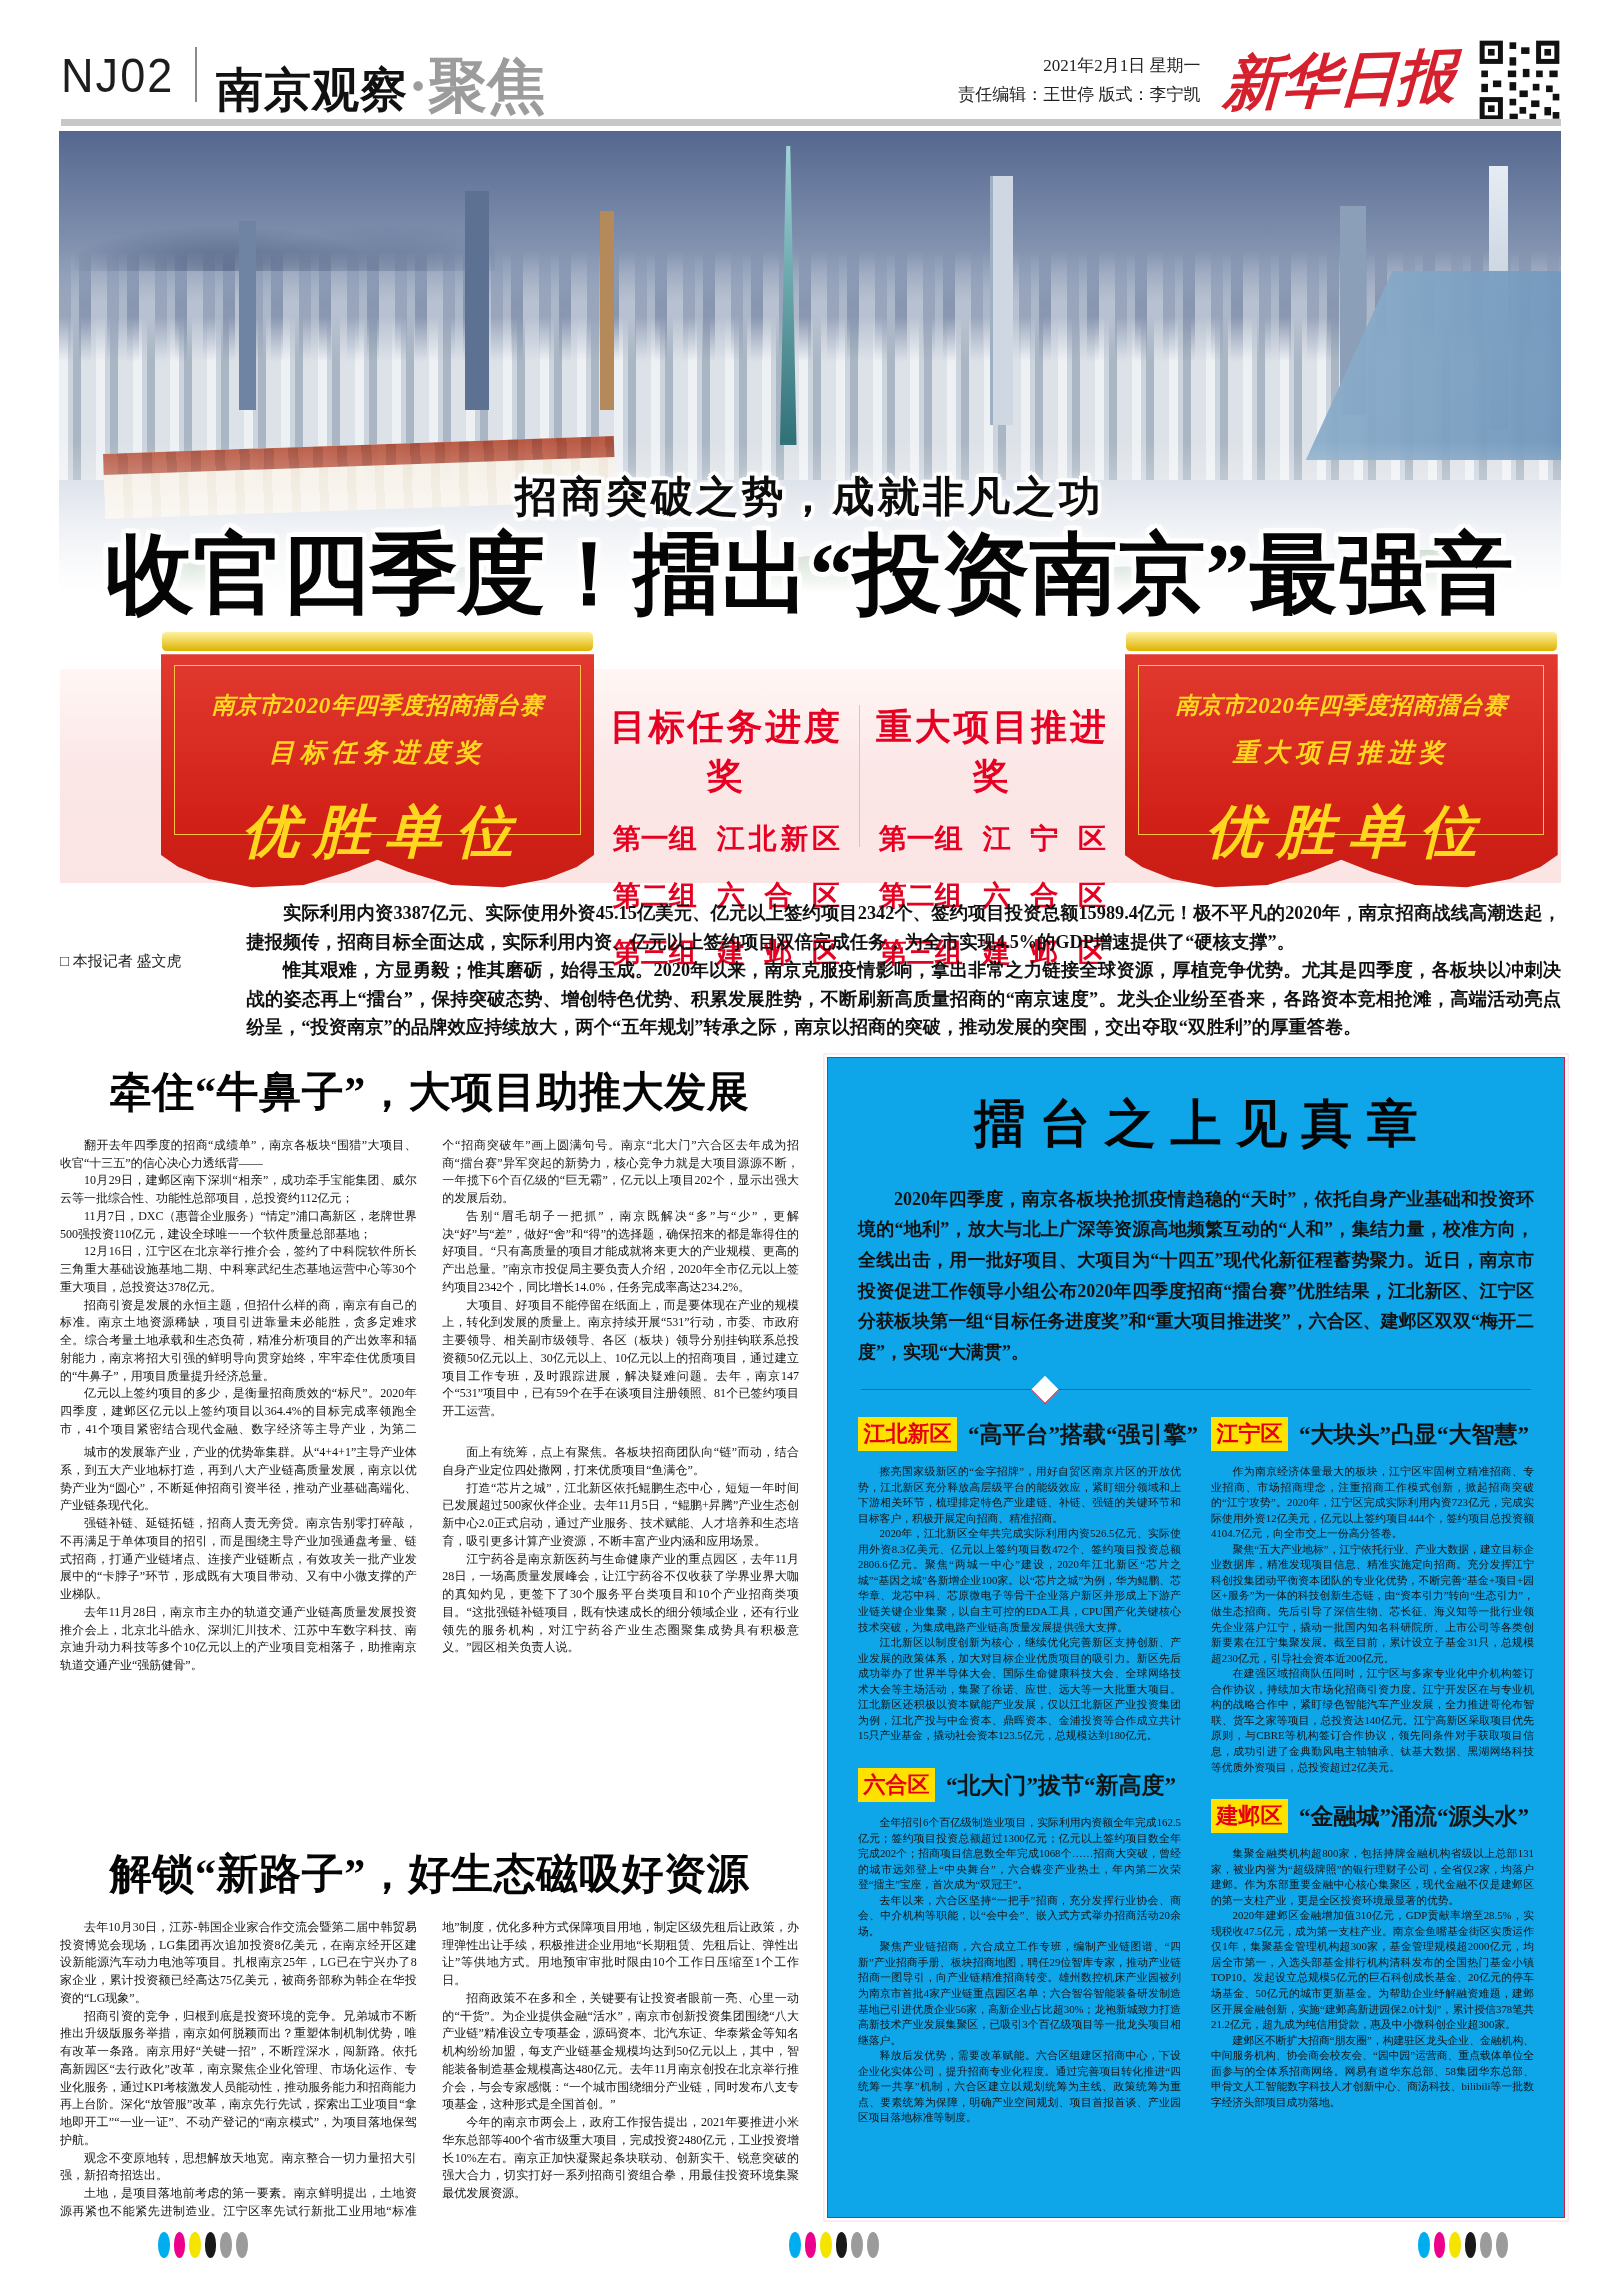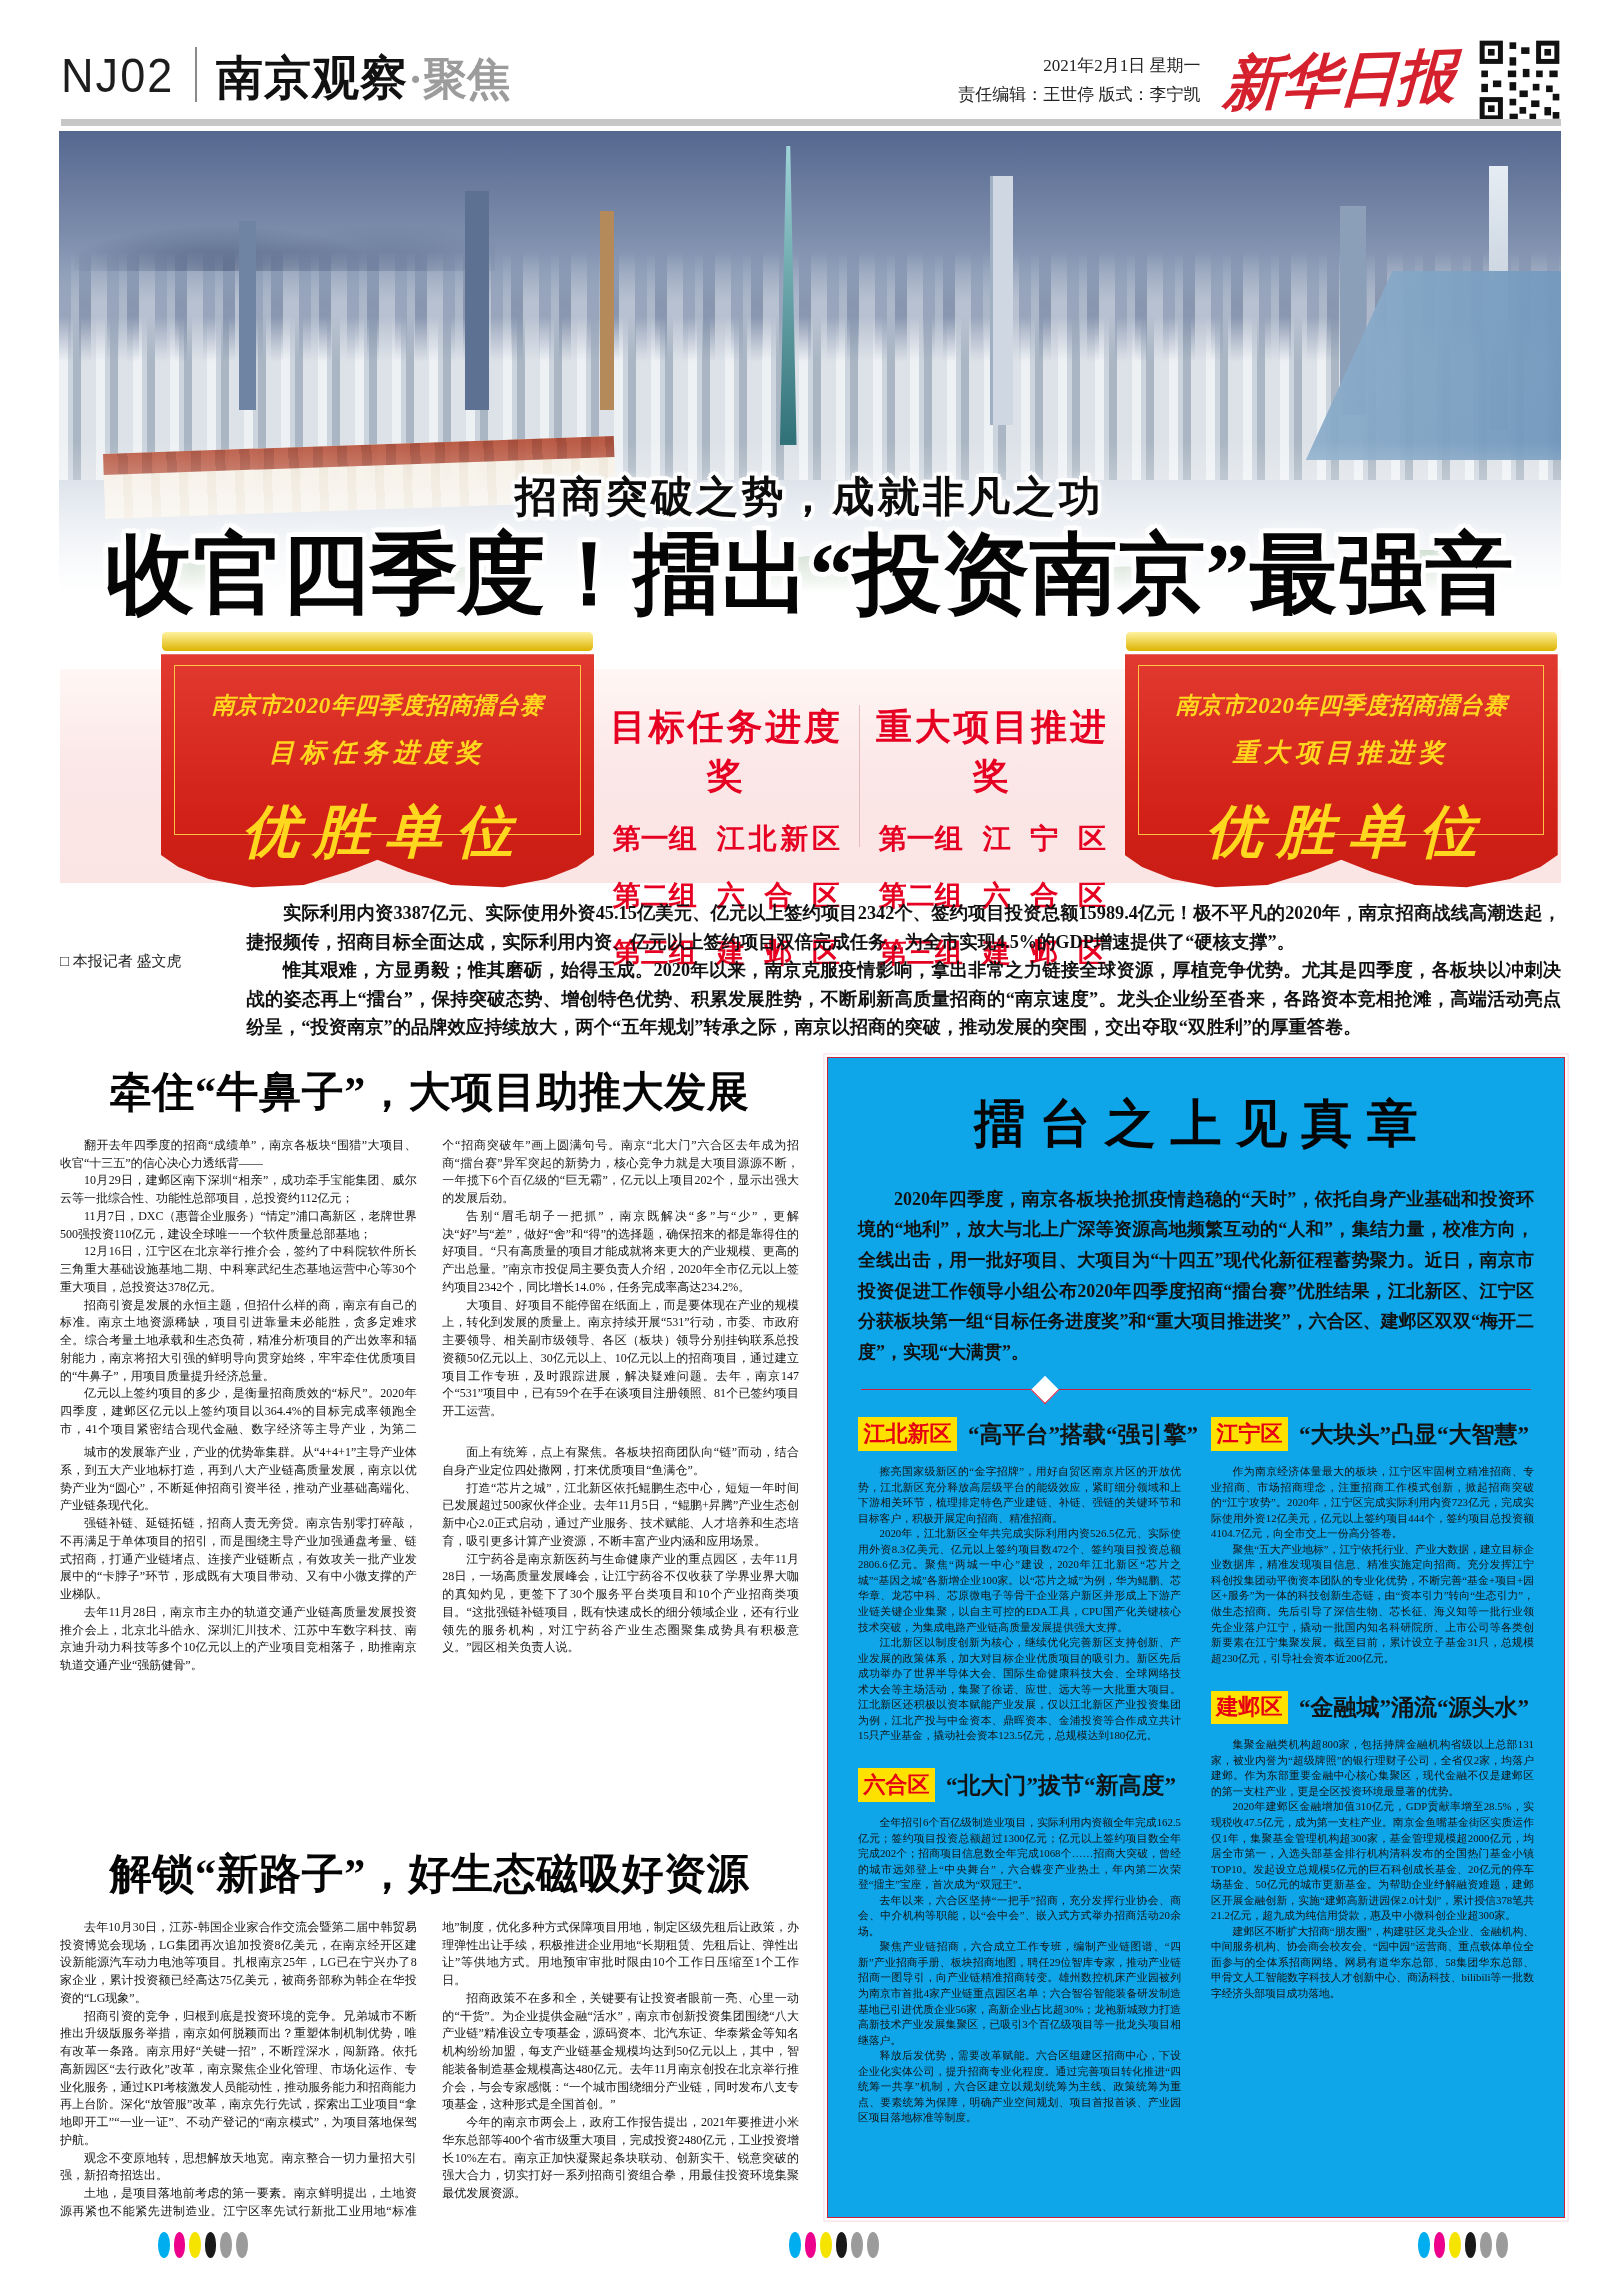--- a/index.html
+++ b/index.html
@@ -5,21 +5,21 @@
   html,body{margin:0;padding:0;background:#e9e9e9;}
   .page{position:relative;width:1619px;height:2284px;background:#fff;overflow:hidden;
         font-family:"Liberation Serif",serif;color:#111;}
 
   
   .hdr{position:absolute;left:61px;right:58px;top:47px;height:67px;display:flex;}
   .code{font-family:"Liberation Sans",sans-serif;font-size:49px;letter-spacing:2.2px;color:#1d1d1d;
         transform:scaleX(.92);transform-origin:left center;}
   .vrule{width:1.7px;height:55px;background:#8a8a8a;margin:0 19px 0 11px;}
   .sect-main{font-size:47px;font-weight:900;letter-spacing:1.1px;}
-  .sect-sub{font-size:44px;font-weight:900;color:#9c9c9c;}
+  .sect-sub{font-size:59px;font-weight:900;color:#9c9c9c;}
   .hdr-right{margin-left:auto;display:flex;align-items:center;gap:23px;}
   .hdr-meta{text-align:right;font-size:17px;line-height:1.65;color:#222;}
   .masthead{font-size:59px;font-weight:900;color:#d5212e;font-style:italic;
             transform:rotate(-2deg) skewX(-4deg);letter-spacing:-1.1px;white-space:nowrap;}
   .qr{width:83px;height:83px;}
   .hdr-rule{position:absolute;top:119px;left:61px;right:58px;height:7.2px;background:#c7c7c7;}
 
   
   .photo{position:absolute;top:131px;left:59px;right:58px;height:499px;overflow:hidden;}
   .sky{position:absolute;inset:0;background:linear-gradient(180deg,#55678f 0%,#7b8cab 20%,#a9b6ca 42%,#ccd5e1 62%,#e9edf2 100%);}
@@ -346,20 +346,21 @@
       </div>
       <div class="box-col">
         <section class="zone">
           <div class="zone-head">
             <span class="zone-label">江宁区</span>
             <span class="zone-title">“大块头”凸显“大智慧”</span>
           </div>
           <div class="zone-body">
               <p>作为南京经济体量最大的板块，江宁区牢固树立精准招商、专业招商、市场招商理念，注重招商工作模式创新，掀起招商突破的“江宁攻势”。2020年，江宁区完成实际利用内资723亿元，完成实际使用外资12亿美元，亿元以上签约项目444个，签约项目总投资额4104.7亿元，向全市交上一份高分答卷。</p>
               <p>聚焦“五大产业地标”，江宁依托行业、产业大数据，建立目标企业数据库，精准发现项目信息、精准实施定向招商。充分发挥江宁科创投集团动平衡资本团队的专业化优势，不断完善“基金+项目+园区+服务”为一体的科技创新生态链，由“资本引力”转向“生态引力”，做生态招商。先后引导了深信生物、芯长征、海义知等一批行业领先企业落户江宁，撬动一批国内知名科研院所、上市公司等各类创新要素在江宁集聚发展。截至目前，累计设立子基金31只，总规模超230亿元，引导社会资本近200亿元。</p>
+              <p>在建强区域招商队伍同时，江宁区与多家专业化中介机构签订合作协议，持续加大市场化招商引资力度。江宁开发区在与专业机构的战略合作中，紧盯绿色智能汽车产业发展，全力推进哥伦布智联、货车之家等项目，总投资达140亿元。江宁高新区采取项目优先原则，与CBRE等机构签订合作协议，领先同条件对手获取项目信息，成功引进了金典勤风电主轴轴承、钛基大数据、黑湖网络科技等优质外资项目，总投资超过2亿美元。</p>
             </div>
         </section>
         <section class="zone">
           <div class="zone-head">
             <span class="zone-label">建邺区</span>
             <span class="zone-title">“金融城”涌流“源头水”</span>
           </div>
           <div class="zone-body">
               <p>集聚金融类机构超800家，包括持牌金融机构省级以上总部131家，被业内誉为“超级牌照”的银行理财子公司，全省仅2家，均落户建邺。作为东部重要金融中心核心集聚区，现代金融不仅是建邺区的第一支柱产业，更是全区投资环境最显著的优势。</p>
               <p>2020年建邺区金融增加值310亿元，GDP贡献率增至28.5%，实现税收47.5亿元，成为第一支柱产业。南京金鱼嘴基金街区实质运作仅1年，集聚基金管理机构超300家，基金管理规模超2000亿元，均居全市第一，入选头部基金排行机构清科发布的全国热门基金小镇TOP10。发起设立总规模5亿元的巨石科创成长基金、20亿元的停车场基金、50亿元的城市更新基金。为帮助企业纾解融资难题，建邺区开展金融创新，实施“建邺高新进园保2.0计划”，累计授信378笔共21.2亿元，超九成为纯信用贷款，惠及中小微科创企业超300家。</p>

